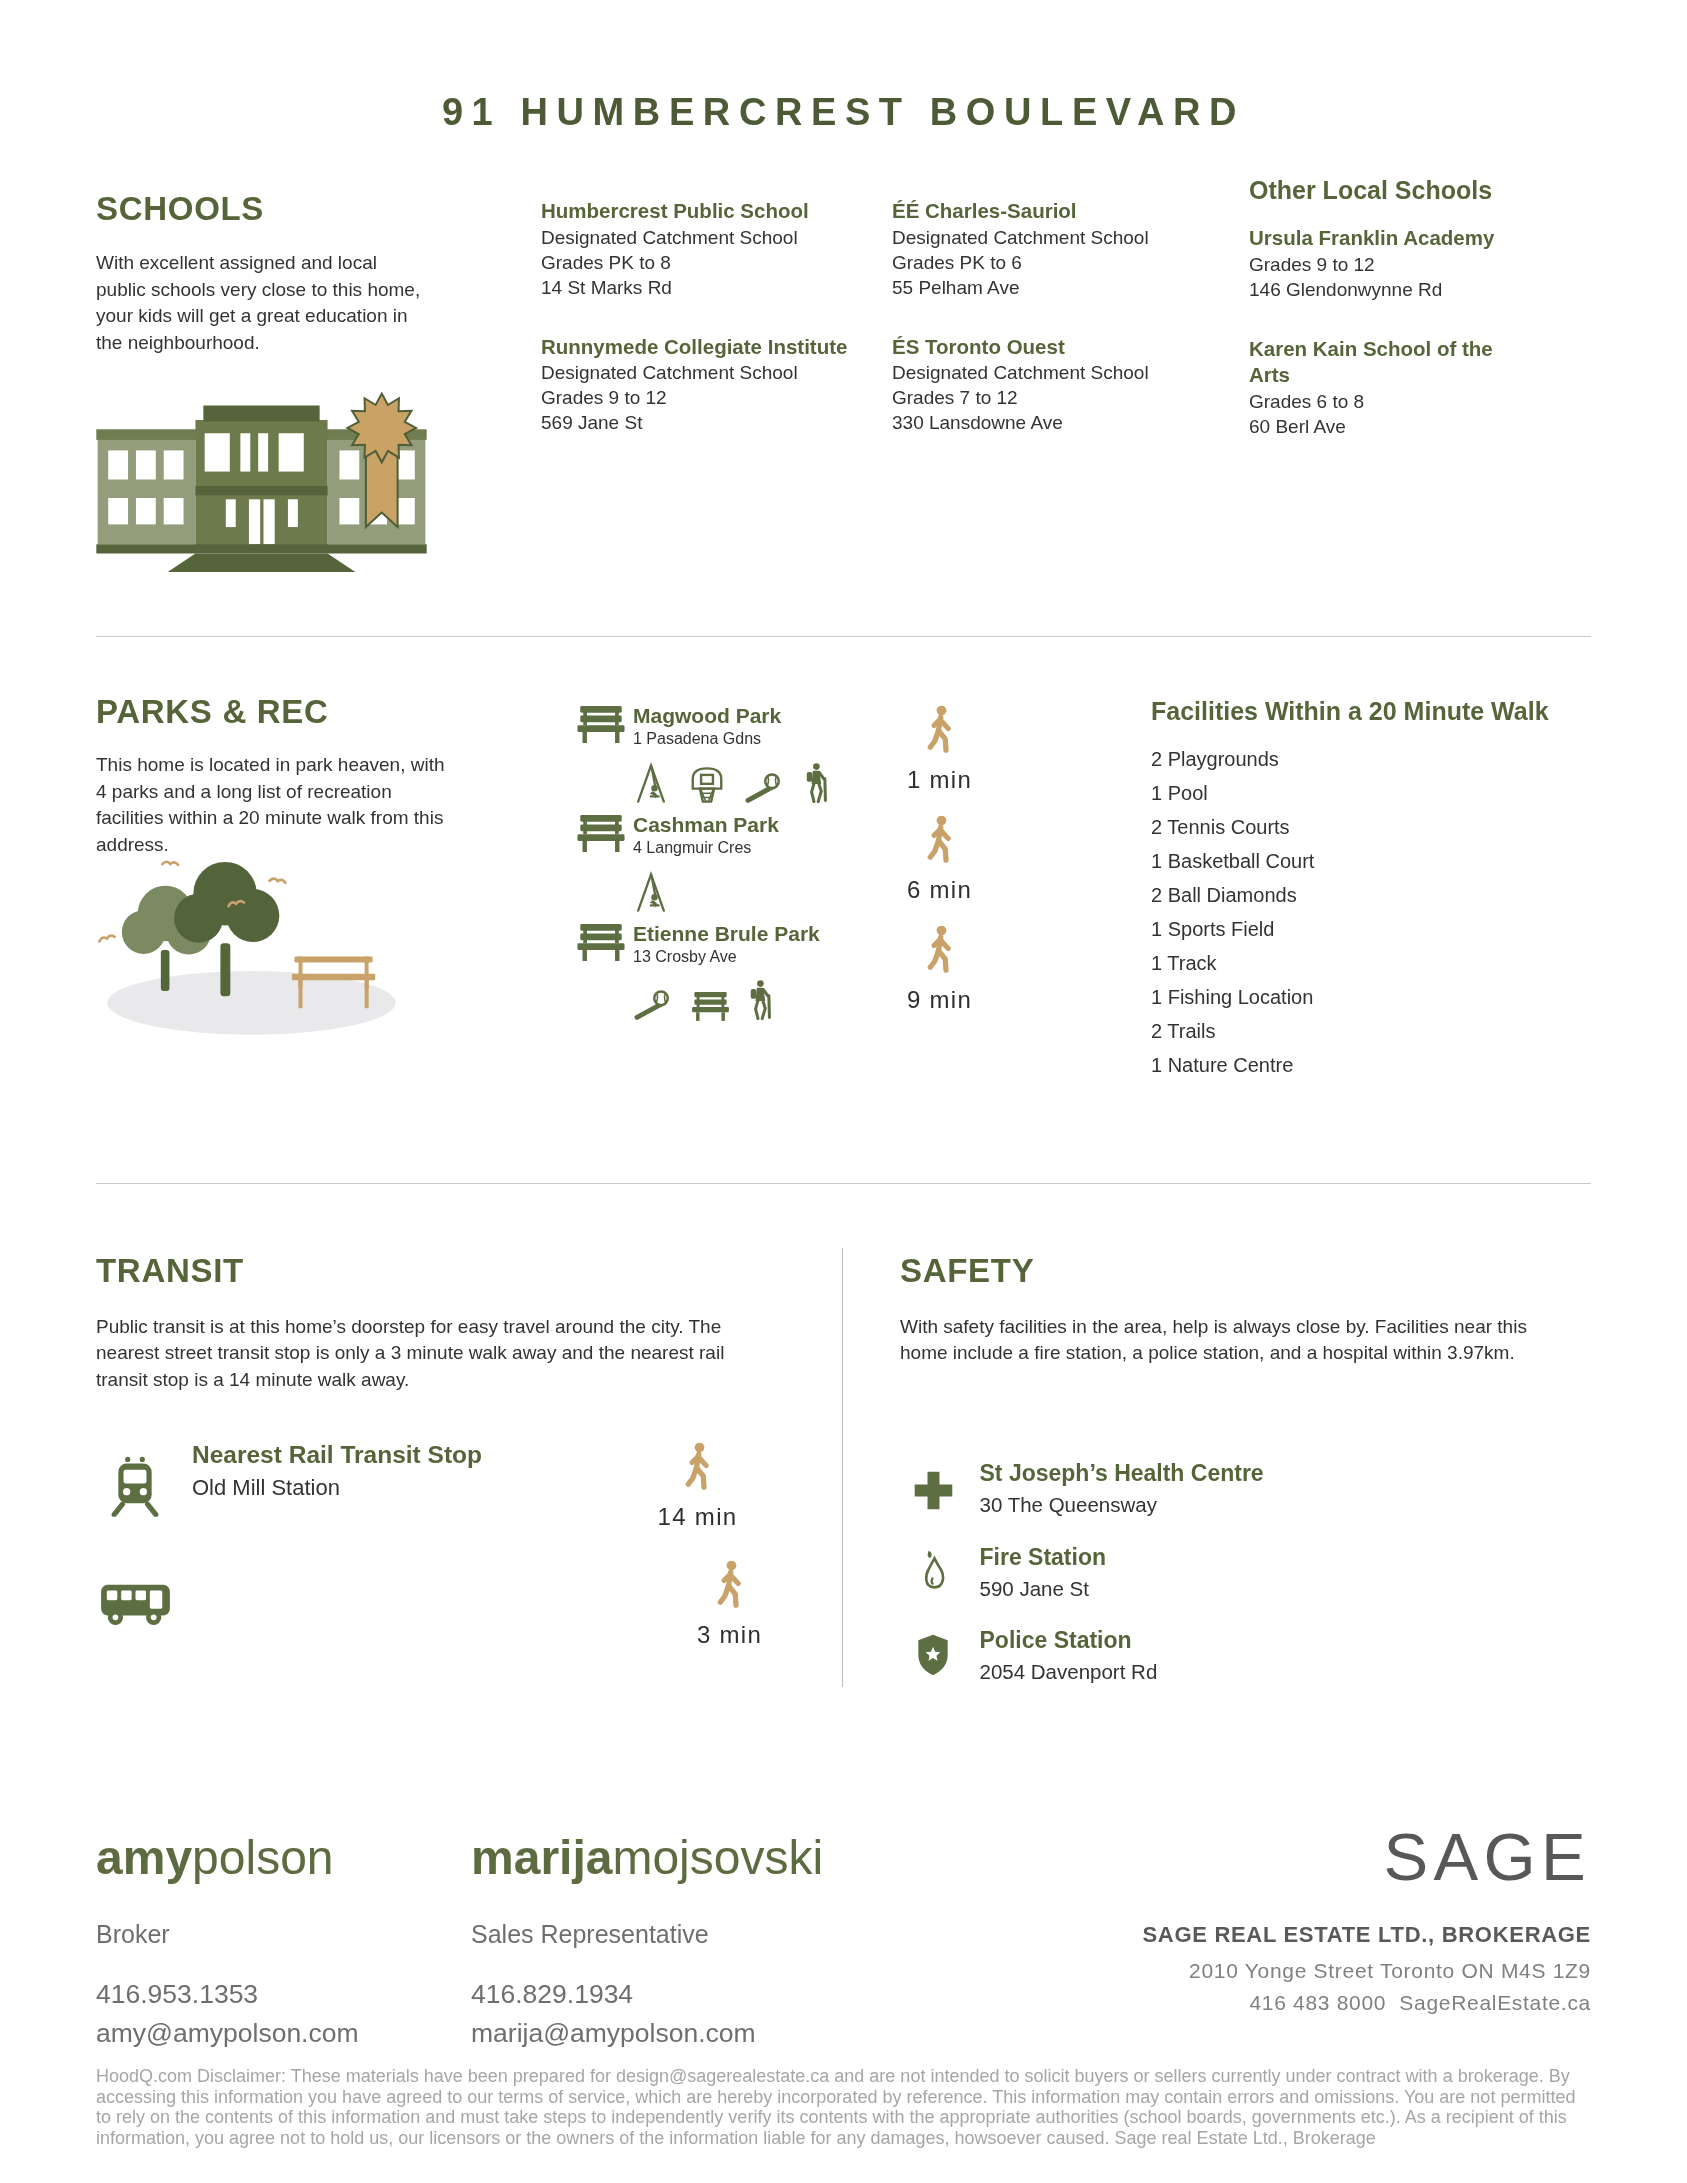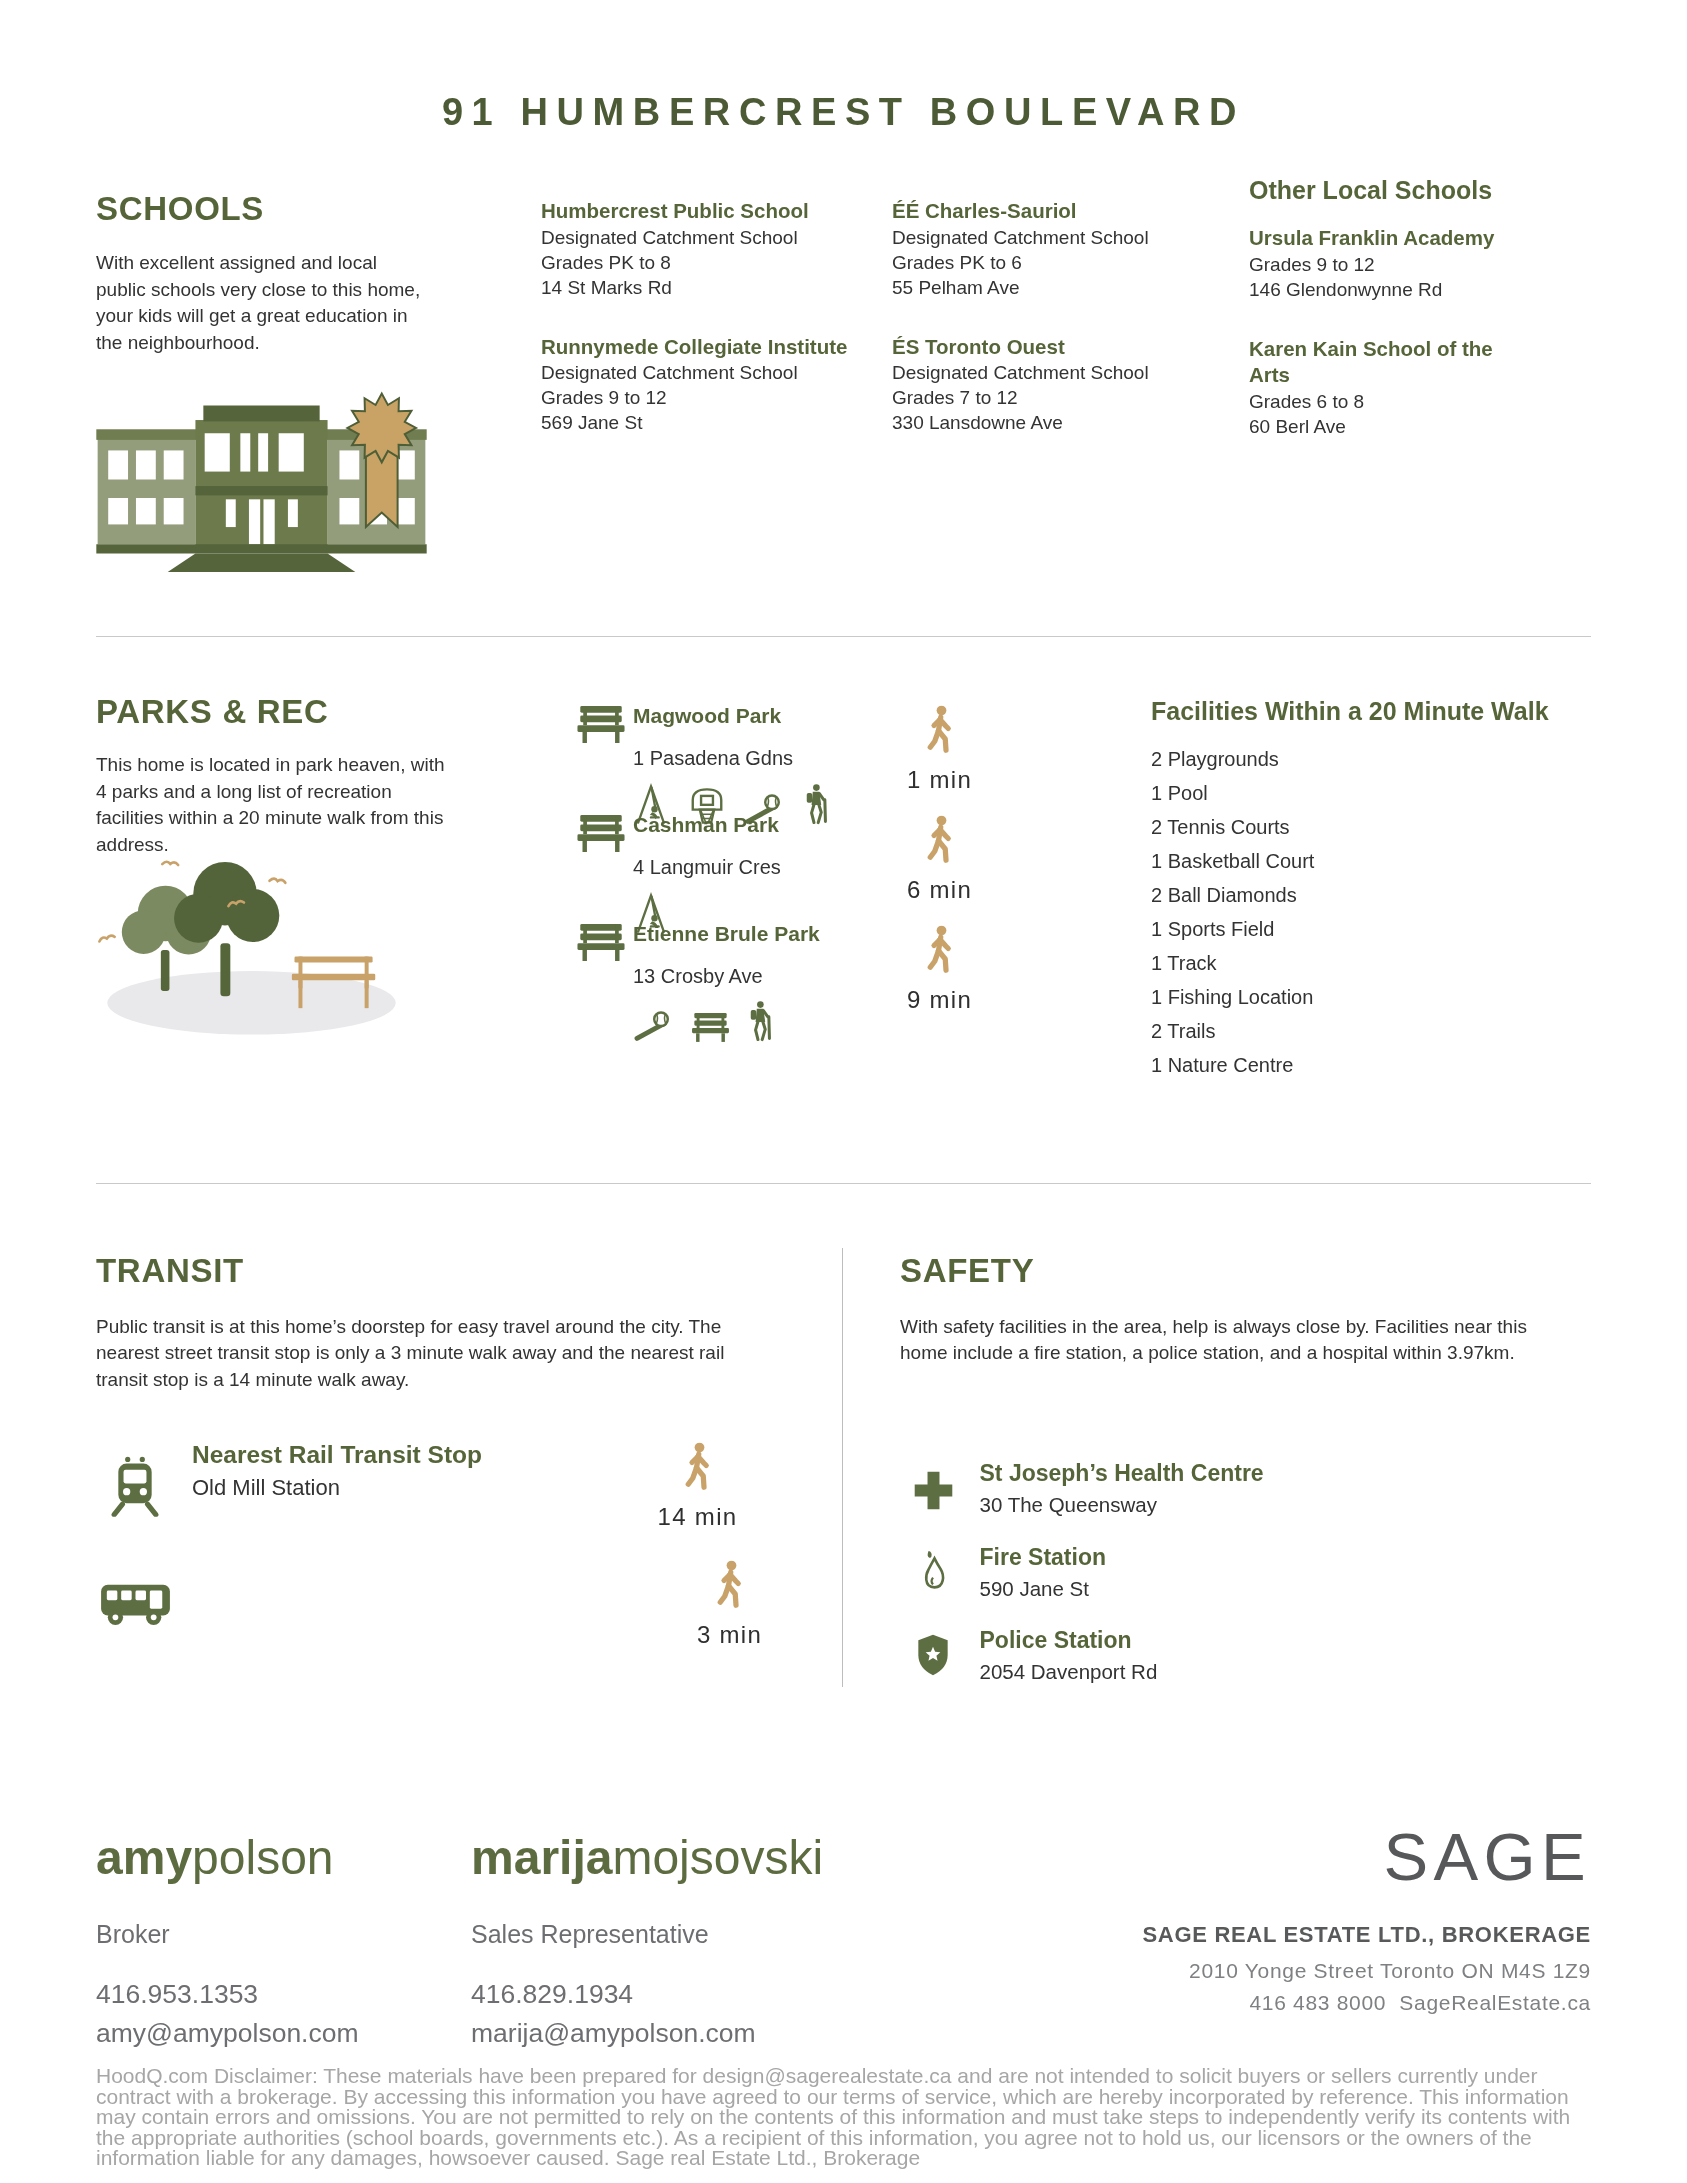--- a/index.html
+++ b/index.html
@@ -44,21 +44,21 @@
   .vdivider{position:absolute;left:842px;top:1248px;width:1.3px;height:439px;background:#bdbdbd;}
 
   
   .parks-intro{left:96px;top:695px;width:361px;}
   .parks-intro .para{margin-top:24px;}
   .park-art{left:96px;top:844px;}
   .park-row{position:absolute;left:577px;width:318px;display:flex;gap:8px;}
   .pr1{top:703px;} .pr2{top:812px;} .pr3{top:921px;}
   .bench-mark{flex:none;color:var(--olive);margin-top:2.6px;}
   .p-name{font-size:21px;font-weight:700;line-height:1.2;color:var(--green);}
-  .p-addr{font-size:20px;line-height:1.3;color:var(--text);margin-top:17px;}
+  .p-addr{font-size:16px;line-height:1.3;color:var(--text);margin-top:1px;}
   .p-icons{display:flex;gap:18.5px;align-items:flex-end;margin-top:12px;color:var(--olive);}
 
   .walk{position:absolute;text-align:center;color:var(--tan);width:119px;}
   .wk1{left:880px;top:705px;} .wk2{left:880px;top:815px;} .wk3{left:880px;top:925px;}
   .wk4{left:638px;top:1442px;} .wk5{left:670px;top:1560px;}
   .walk-label{font-size:24px;color:#2f2f2f;letter-spacing:1.3px;margin-top:9.3px;}
 
   .facilities{left:1151px;top:696px;width:463px;}
   .facilities .h3{margin-bottom:16px;}
   .fac-item{font-size:20px;line-height:34px;color:var(--text);}
@@ -93,21 +93,21 @@
   .agent-phone{margin-top:30px;font-size:26.5px;color:var(--gray);}
   .agent-email{margin-top:8px;font-size:26.5px;color:var(--gray);}
 
   .brokerage{position:absolute;right:96px;top:1823px;text-align:right;}
   .sage-logo{font-size:67px;font-weight:300;letter-spacing:5.3px;color:#57585a;line-height:1;}
   .bk-name{margin-top:32px;font-size:22px;font-weight:700;letter-spacing:0.7px;color:#58595b;}
   .bk-addr{margin-top:10.6px;font-size:21px;letter-spacing:0.7px;color:var(--gray-lt);}
   .bk-phone{margin-top:8px;font-size:21px;letter-spacing:0.7px;color:var(--gray-lt);white-space:pre-wrap;}
 
   .disclaimer{position:absolute;left:96px;right:96px;top:2066px;
-    font-size:21px;line-height:20.5px;color:var(--faint);}
+    font-size:18px;line-height:20.5px;color:var(--faint);}
 </style>
 </head>
 <body>
 
 <svg width="0" height="0" style="position:absolute" aria-hidden="true">
   <defs>
     <symbol id="i-bench" viewBox="0 0 64 50">
       <g fill="currentColor">
         <rect x="4" y="0" width="56" height="9" rx="2"></rect>
         <rect x="4" y="13" width="56" height="9" rx="2"></rect>

